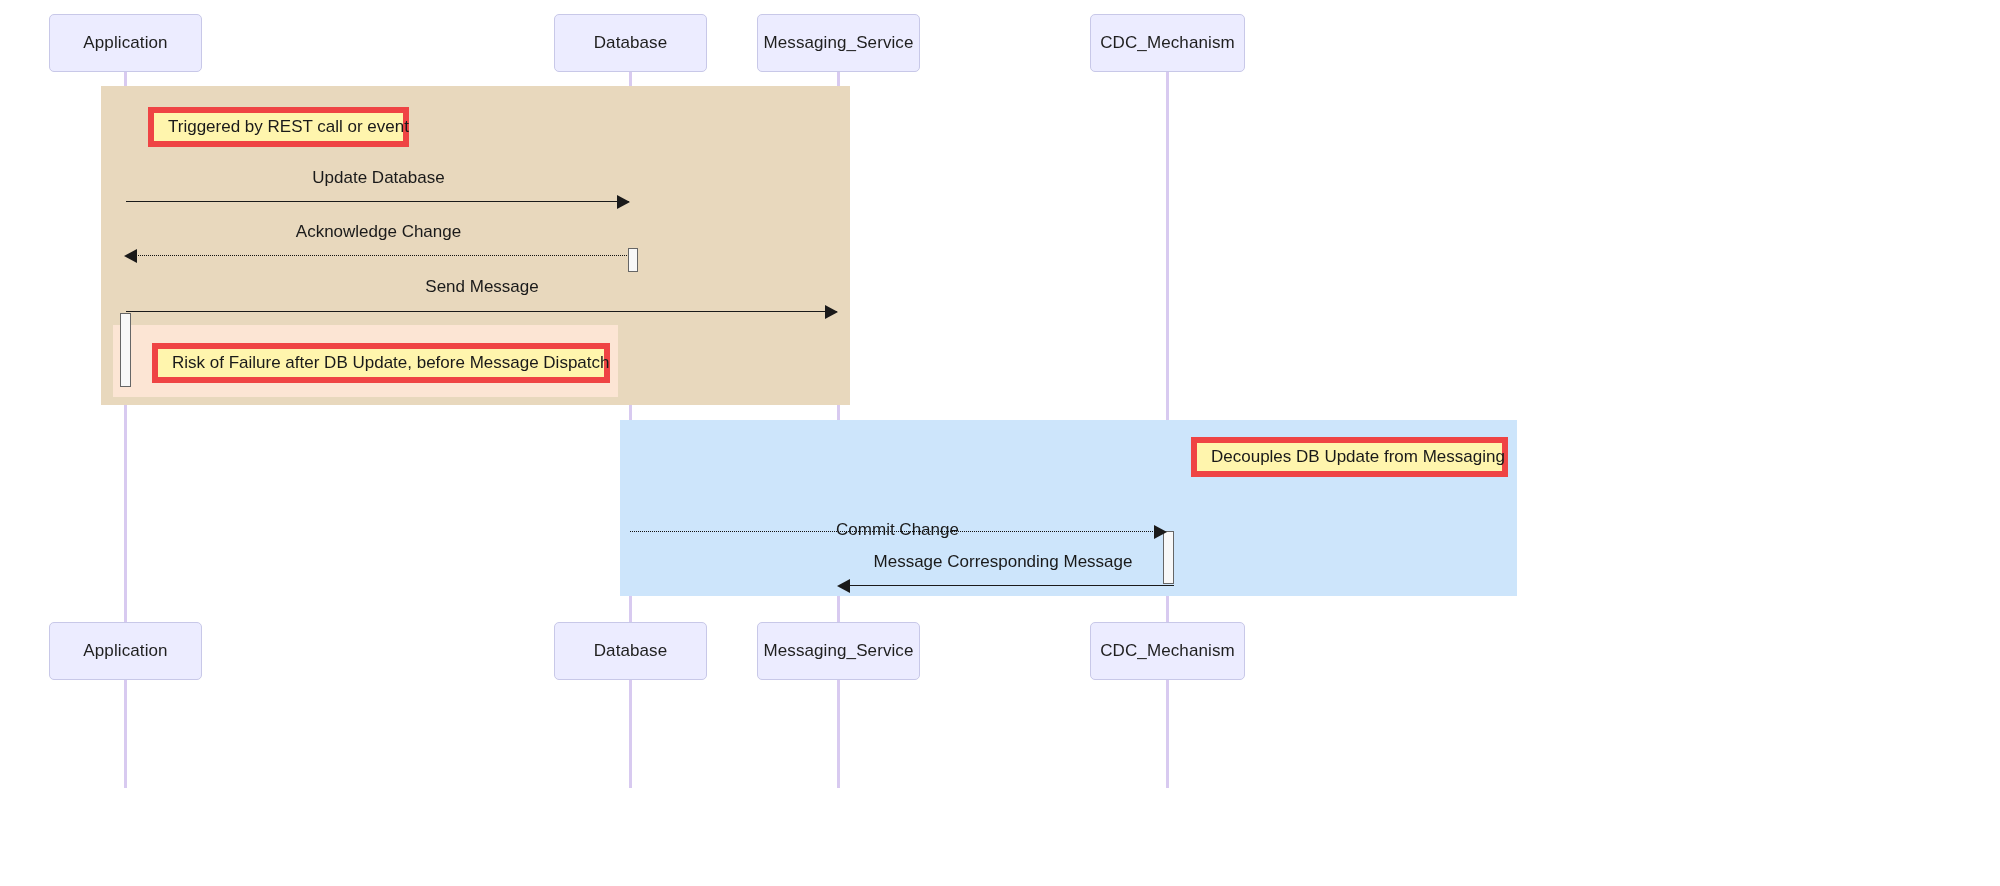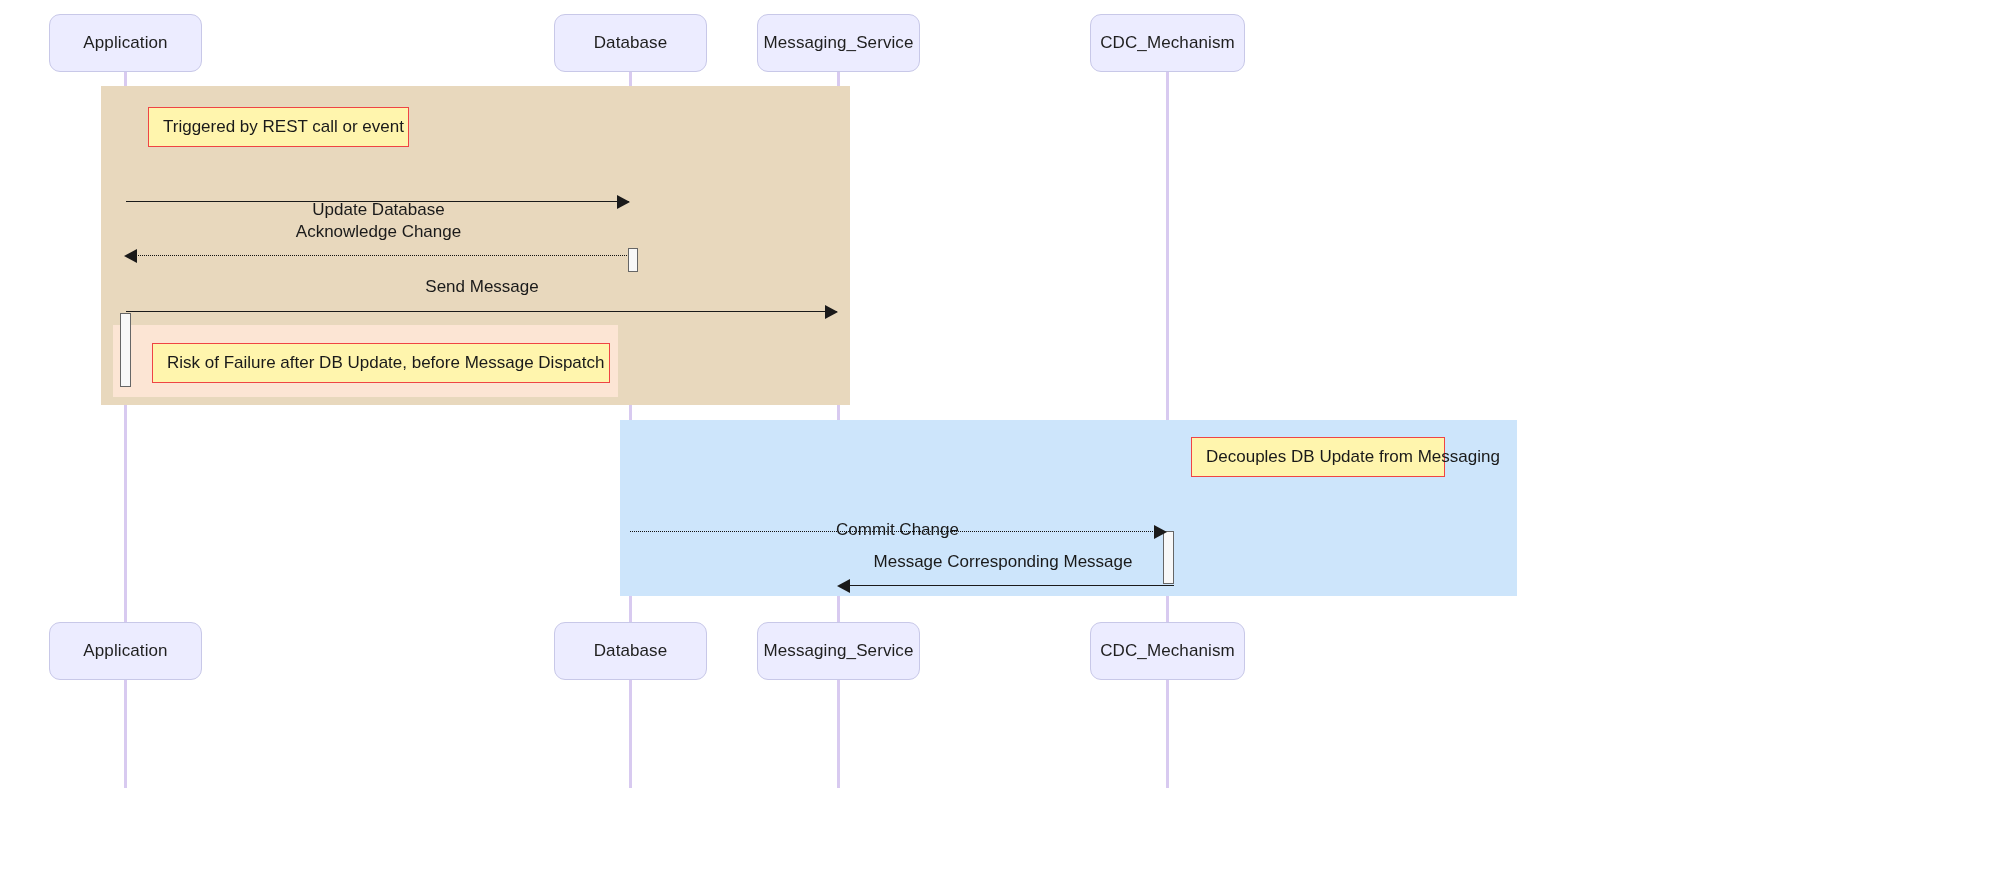--- a/index.html
+++ b/index.html
@@ -26,21 +26,21 @@
     background: #d8caf0;
     z-index: 1;
   }
 
   
   .actor-box {
     position: absolute;
     box-sizing: border-box;
     background: #ececff;
     border: 1px solid #c8c8e8;
-    border-radius: 11px;
+    border-radius: 5px;
     display: flex;
     align-items: center;
     justify-content: center;
     color: #1f1f1f;
     font-size: 17px;
     font-family: "Liberation Sans", sans-serif;
     z-index: 6;
     white-space: nowrap;
     letter-spacing: 0.1px;
   }
@@ -53,21 +53,21 @@
   }
   .region-tan   { background: #e8d8bd; }
   .region-blue  { background: #cde5fb; }
   .region-salmon{ background: #fce5d4; }
 
   
   .note {
     position: absolute;
     box-sizing: border-box;
     background: #fff5ad;
-    border: 1px solid #ef4444;
+    border: 6px solid #ef4444;
     color: #1a1a1a;
     font-size: 17px;
     display: flex;
     align-items: center;
     padding: 0 14px;
     z-index: 5;
     white-space: nowrap;
     font-family: "Liberation Sans", sans-serif;
   }
 
@@ -142,21 +142,21 @@
     <span>Messaging_Service</span>
   </div>
   <div class="actor-box" style="left:1090px; top:14px; width:155px; height:58px;">
     <span>CDC_Mechanism</span>
   </div>
 
   <div class="note" style="left:148px; top:107px; width:261px; height:40px;">
     <span>Triggered by REST call or event</span>
   </div>
 
-  <div class="msg-label" style="left:126px; top:168px; width:505px;margin-top:32px;">
+  <div class="msg-label" style="left:126px; top:168px; width:505px;">
     <span>Update Database</span>
   </div>
   <div class="msg-line" style="left:126px; top:201px; width:503px;"></div>
   <div class="arrowhead right" style="left:617px; top:195px;"></div>
 
   <div class="msg-label" style="left:126px; top:222px; width:505px;">
     <span>Acknowledge Change</span>
   </div>
   <div class="msg-line dotted" style="left:128px; top:255px; width:501px;"></div>
   <div class="arrowhead left" style="left:124px; top:249px;"></div>
@@ -167,21 +167,21 @@
   </div>
   <div class="msg-line" style="left:126px; top:311px; width:711px;"></div>
   <div class="arrowhead right" style="left:825px; top:305px;"></div>
 
   <div class="activation" style="left:120px; top:313px; width:11px; height:74px;"></div>
 
   <div class="note" style="left:152px; top:343px; width:458px; height:40px;">
     <span>Risk of Failure after DB Update, before Message Dispatch</span>
   </div>
 
-  <div class="note" style="left:1191px; top:437px; width:254px; height:40px;">
+  <div class="note" style="left:1191px; top:437px; width:317px; height:40px;">
     <span>Decouples DB Update from Messaging</span>
   </div>
 
   <div class="msg-label" style="left:630px; top:498px; width:535px;margin-top:22px;">
     <span>Commit Change</span>
   </div>
   <div class="msg-line dotted" style="left:630px; top:531px; width:525px;"></div>
   <div class="arrowhead right" style="left:1154px; top:525px;"></div>
 
   <div class="activation" style="left:1163px; top:531px; width:11px; height:53px;"></div>

